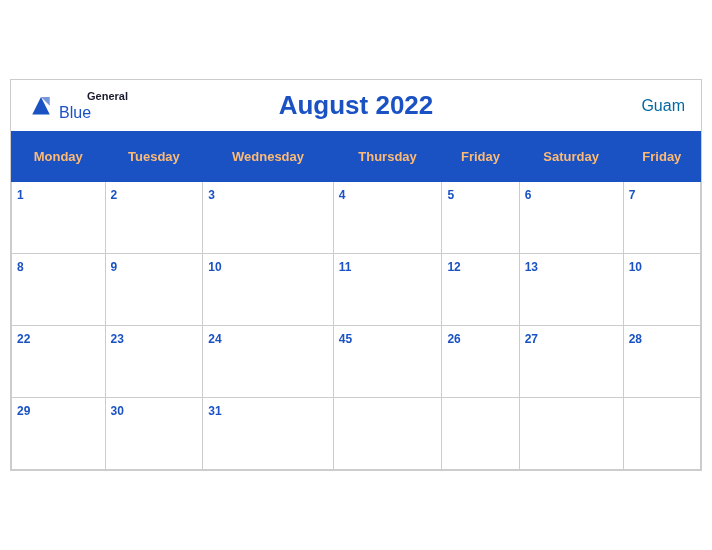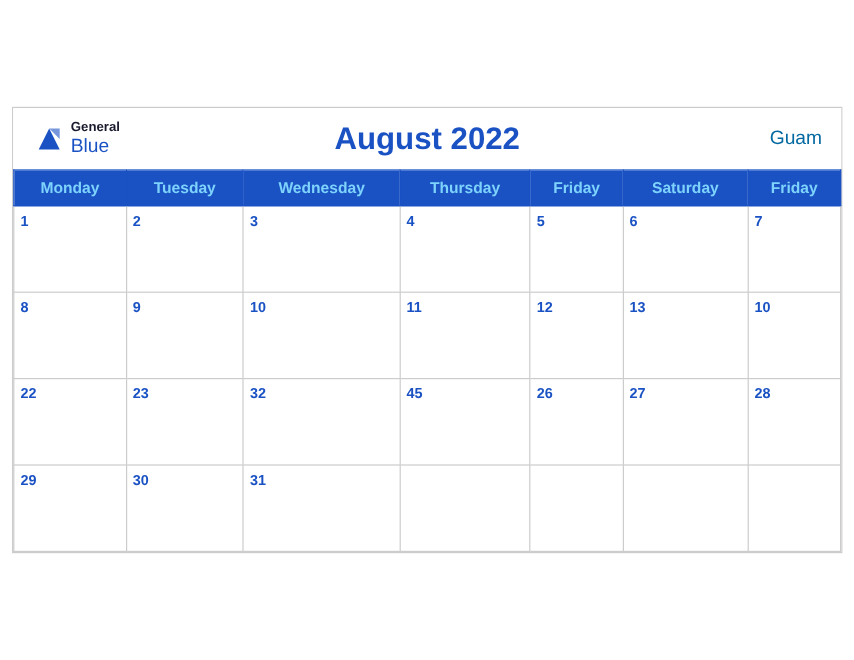--- a/index.html
+++ b/index.html
@@ -31,20 +31,21 @@
       top: 50%;
       transform: translateY(-50%);
       display: flex;
       align-items: center;
       gap: 4px;
     }
     .logo-text-general {
       font-size: 11px;
       color: #1a1a2e;
       font-weight: bold;
+      margin-left: 28px;
     }
     .logo-text-blue {
       font-size: 16px;
       color: #1a52c4;
       font-weight: normal;
     }
     .logo-icon {
       width: 28px;
       height: 28px;
     }
@@ -66,24 +67,24 @@
       font-weight: bold;
       color: #1a52c4;
       text-align: right;
     }
     .calendar-grid {
       width: 100%;
       border-collapse: collapse;
     }
     .calendar-grid th {
       background: #1a52c4;
-      color: #7dd3fc;
+      color: #fdba74;
       font-size: 13px;
       font-weight: bold;
-      padding: 7px 4px;
+      padding: 17px 4px;
       text-align: center;
       border: 1px solid #1a52c4;
     }
     .calendar-grid td {
       border: 1px solid #ccc;
       vertical-align: top;
       height: 72px;
       padding: 3px 5px;
       background: #fff;
     }
@@ -141,21 +142,21 @@
           <td><span class="day-number">9</span></td>
           <td><span class="day-number">10</span></td>
           <td><span class="day-number">11</span></td>
           <td><span class="day-number">12</span></td>
           <td><span class="day-number">13</span></td>
           <td><span class="day-number">10</span></td>
         </tr>
         <tr>
           <td><span class="day-number">22</span></td>
           <td><span class="day-number">23</span></td>
-          <td><span class="day-number">32</span></td>
+          <td><span class="day-number">24</span></td>
           <td><span class="day-number">45</span></td>
           <td><span class="day-number">26</span></td>
           <td><span class="day-number">27</span></td>
           <td><span class="day-number">28</span></td>
         </tr>
         <tr>
           <td><span class="day-number">29</span></td>
           <td><span class="day-number">30</span></td>
           <td><span class="day-number">31</span></td>
           <td class="empty-cell"></td>

